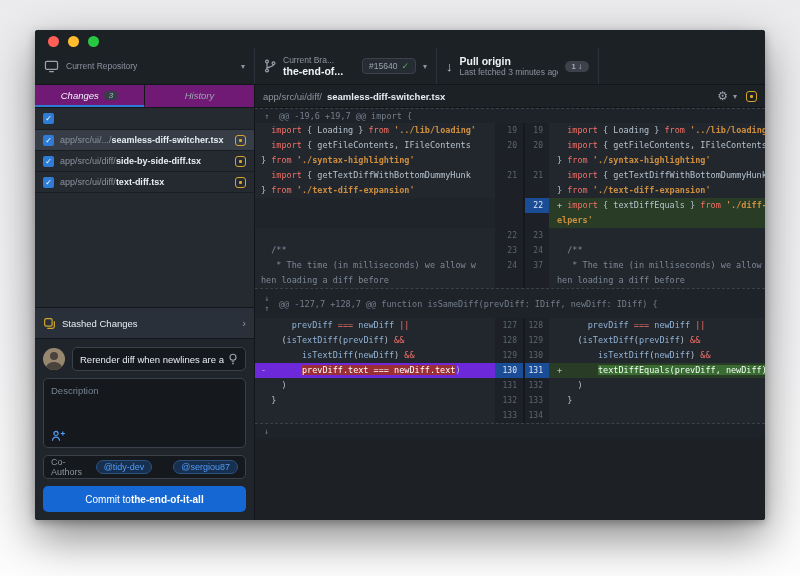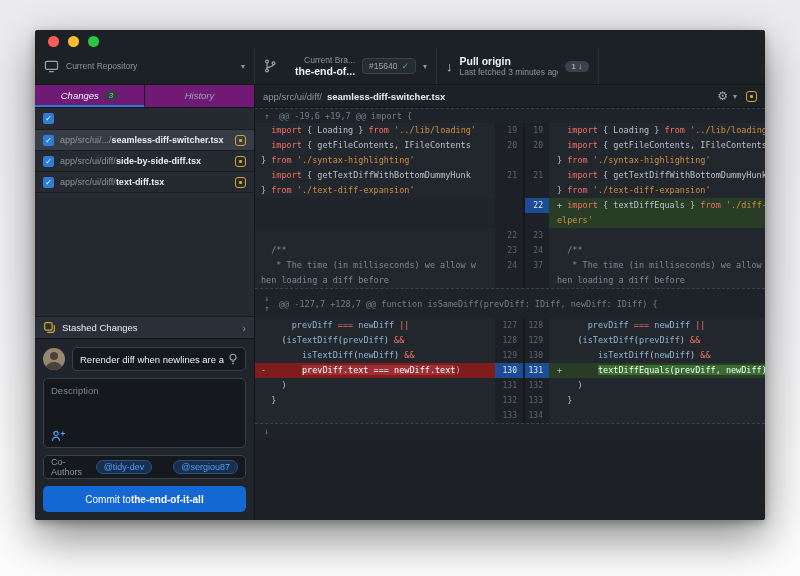--- a/index.html
+++ b/index.html
@@ -15,21 +15,21 @@
     display: flex; flex-direction: column;
     color: #adbac7;
   }
   
   .titlebar { height: 18px; display: flex; align-items: center; gap: 9px; padding: 4px 0 0 13px; background: #1c2126; }
   .light { width: 11px; height: 11px; border-radius: 50%; }
   .light.r { background: #ff5f57; } .light.y { background: #febc2e; } .light.g { background: #28c841; }
   
   .toolbar { height: 37px; display: flex; background: #1c2126; border-bottom: 1px solid #121519; flex: none; }
   .tool-sec { display: flex; align-items: center; gap: 7px; padding: 0 9px; border-right: 1px solid #2b313a; }
-  .tool-sec.repo { width: 220px; } .tool-sec.branch { width: 182px; text-align: right; } .tool-sec.pull { width: 162px; }
+  .tool-sec.repo { width: 220px; } .tool-sec.branch { width: 182px; } .tool-sec.pull { width: 162px; }
   .tool-fill { flex: 1; }
   .tool-labels { flex: 1; min-width: 0; overflow: hidden; }
   .tool-label { font-size: 8.5px; color: #8b949e; white-space: nowrap; }
   .tool-value { font-size: 10.5px; font-weight: bold; color: #f0f3f6; white-space: nowrap; }
   .caret { font-size: 8px; color: #8b949e; }
   .pr-pill { display: flex; align-items: center; gap: 4px; background: #262c34; border: 1px solid #3a414a;
              border-radius: 4px; padding: 2px 6px; font-size: 8.5px; color: #9aa4ae; white-space: nowrap; }
   .pr-pill .ck { color: #57ab5a; font-size: 9px; }
   .pull-arrow { font-size: 13px; color: #c6ccd2; font-weight: bold; }
   .count-pill { display: flex; align-items: center; gap: 2px; background: #3c424b; border-radius: 8px;
@@ -52,21 +52,21 @@
   .file-row { height: 21px; display: flex; align-items: center; gap: 6px; padding: 0 8px;
               border-bottom: 1px solid #1a1e24; font-size: 9px; }
   .file-row.selected { background: #363d46; }
   .file-label { flex: 1; min-width: 0; overflow: hidden; white-space: nowrap; }
   .file-label .dir { color: #8b949e; }
   .file-label b { color: #e6edf3; font-weight: bold; }
   .mod-icon { width: 11px; height: 11px; flex: none; border: 1px solid #d4a72c; border-radius: 3px;
               display: inline-flex; align-items: center; justify-content: center; }
   .mod-dot { width: 3px; height: 3px; border-radius: 1px; background: #d4a72c; }
   .sidebar-fill { flex: 1; }
-  .stash-row { height: 23px; flex: none; display: flex; align-items: center; gap: 6px; padding: 0 8px;
+  .stash-row { height: 32px; flex: none; display: flex; align-items: center; gap: 6px; padding: 0 8px;
                background: #2a3039; border-top: 1px solid #14171b; border-bottom: 1px solid #14171b;
                font-size: 9.5px; color: #e6edf3; }
   .stash-row .chev { margin-left: auto; color: #8b949e; font-size: 11px; }
   
   .commit { flex: none; background: #20252c; padding: 8px; display: flex; flex-direction: column; gap: 7px; }
   .summary-row { display: flex; align-items: center; gap: 7px; }
   .avatar { width: 22px; height: 22px; border-radius: 50%; background: #97876f; overflow: hidden; flex: none; }
   .field { background: #15181d; border: 1px solid #3a414b; border-radius: 5px; }
   .summary-input { flex: 1; height: 24px; display: flex; align-items: center; gap: 4px; padding: 0 7px;
                    font-size: 9.5px; color: #e6edf3; min-width: 0; }
@@ -87,27 +87,27 @@
   .diff-header .dir { color: #8b949e; }
   .diff-header b { color: #e6edf3; }
   .diff-header .spacer { flex: 1; }
   .gear { font-size: 12px; color: #9aa4ae; line-height: 1; }
   .diff-body { flex: none; display: flex; flex-direction: column; font-family: "DejaVu Sans Mono", monospace;
                font-size: 8.5px; }
   .diff-rest { flex: 1; background: #1d2126; }
   .diff-line { display: grid; grid-template-columns: 240px 28px 26px 1fr; height: 15px; line-height: 15px; }
   .code { white-space: pre; overflow: hidden; color: #b6c2cd; padding-left: 6px; }
   .code.right { padding-left: 8px; }
-  .code.del { background: #7f1d1d; }
+  .code.del { background: #6d28d9; }
   .code.add { background: #283c26; }
   .code.empty { background: #1f242a; }
   .gut { background: #1d2127; color: #5b6570; text-align: right; padding-right: 6px; font-size: 8px; line-height: 15px; }
   .gut.new { border-left: 2px solid #15181d; }
   .gut.blue { background: #1b4c96; color: #dce7f3; }
-  .sg.k { color: #f47067; } .sg.s { color: #cf8f3e; } .sg.c { color: #7d8895; }
+  .sg.k { color: #f47067; } .sg.s { color: #cf8f3e; font-weight: bold; } .sg.c { color: #7d8895; }
   .sg.i { color: #91b3d6; } .sg.o { color: #f47067; }
   .sg.hd { background: #9b2f35; color: #ffffff; }
   .sg.ha { background: #3a6b33; color: #f0fff0; }
   .diff-hunk { display: flex; align-items: center; height: 15px; background: #1e2329; color: #737e8c;
                border-top: 1px dashed #3b424b; }
   .diff-hunk.h2 { height: 30px; }
   .hunk-icons { width: 24px; flex: none; display: flex; flex-direction: column; align-items: center;
                 justify-content: center; gap: 1px; }
   .xicon { font-size: 8px; color: #768390; line-height: 9px; }
   .hunk-text { white-space: pre; overflow: hidden; }

